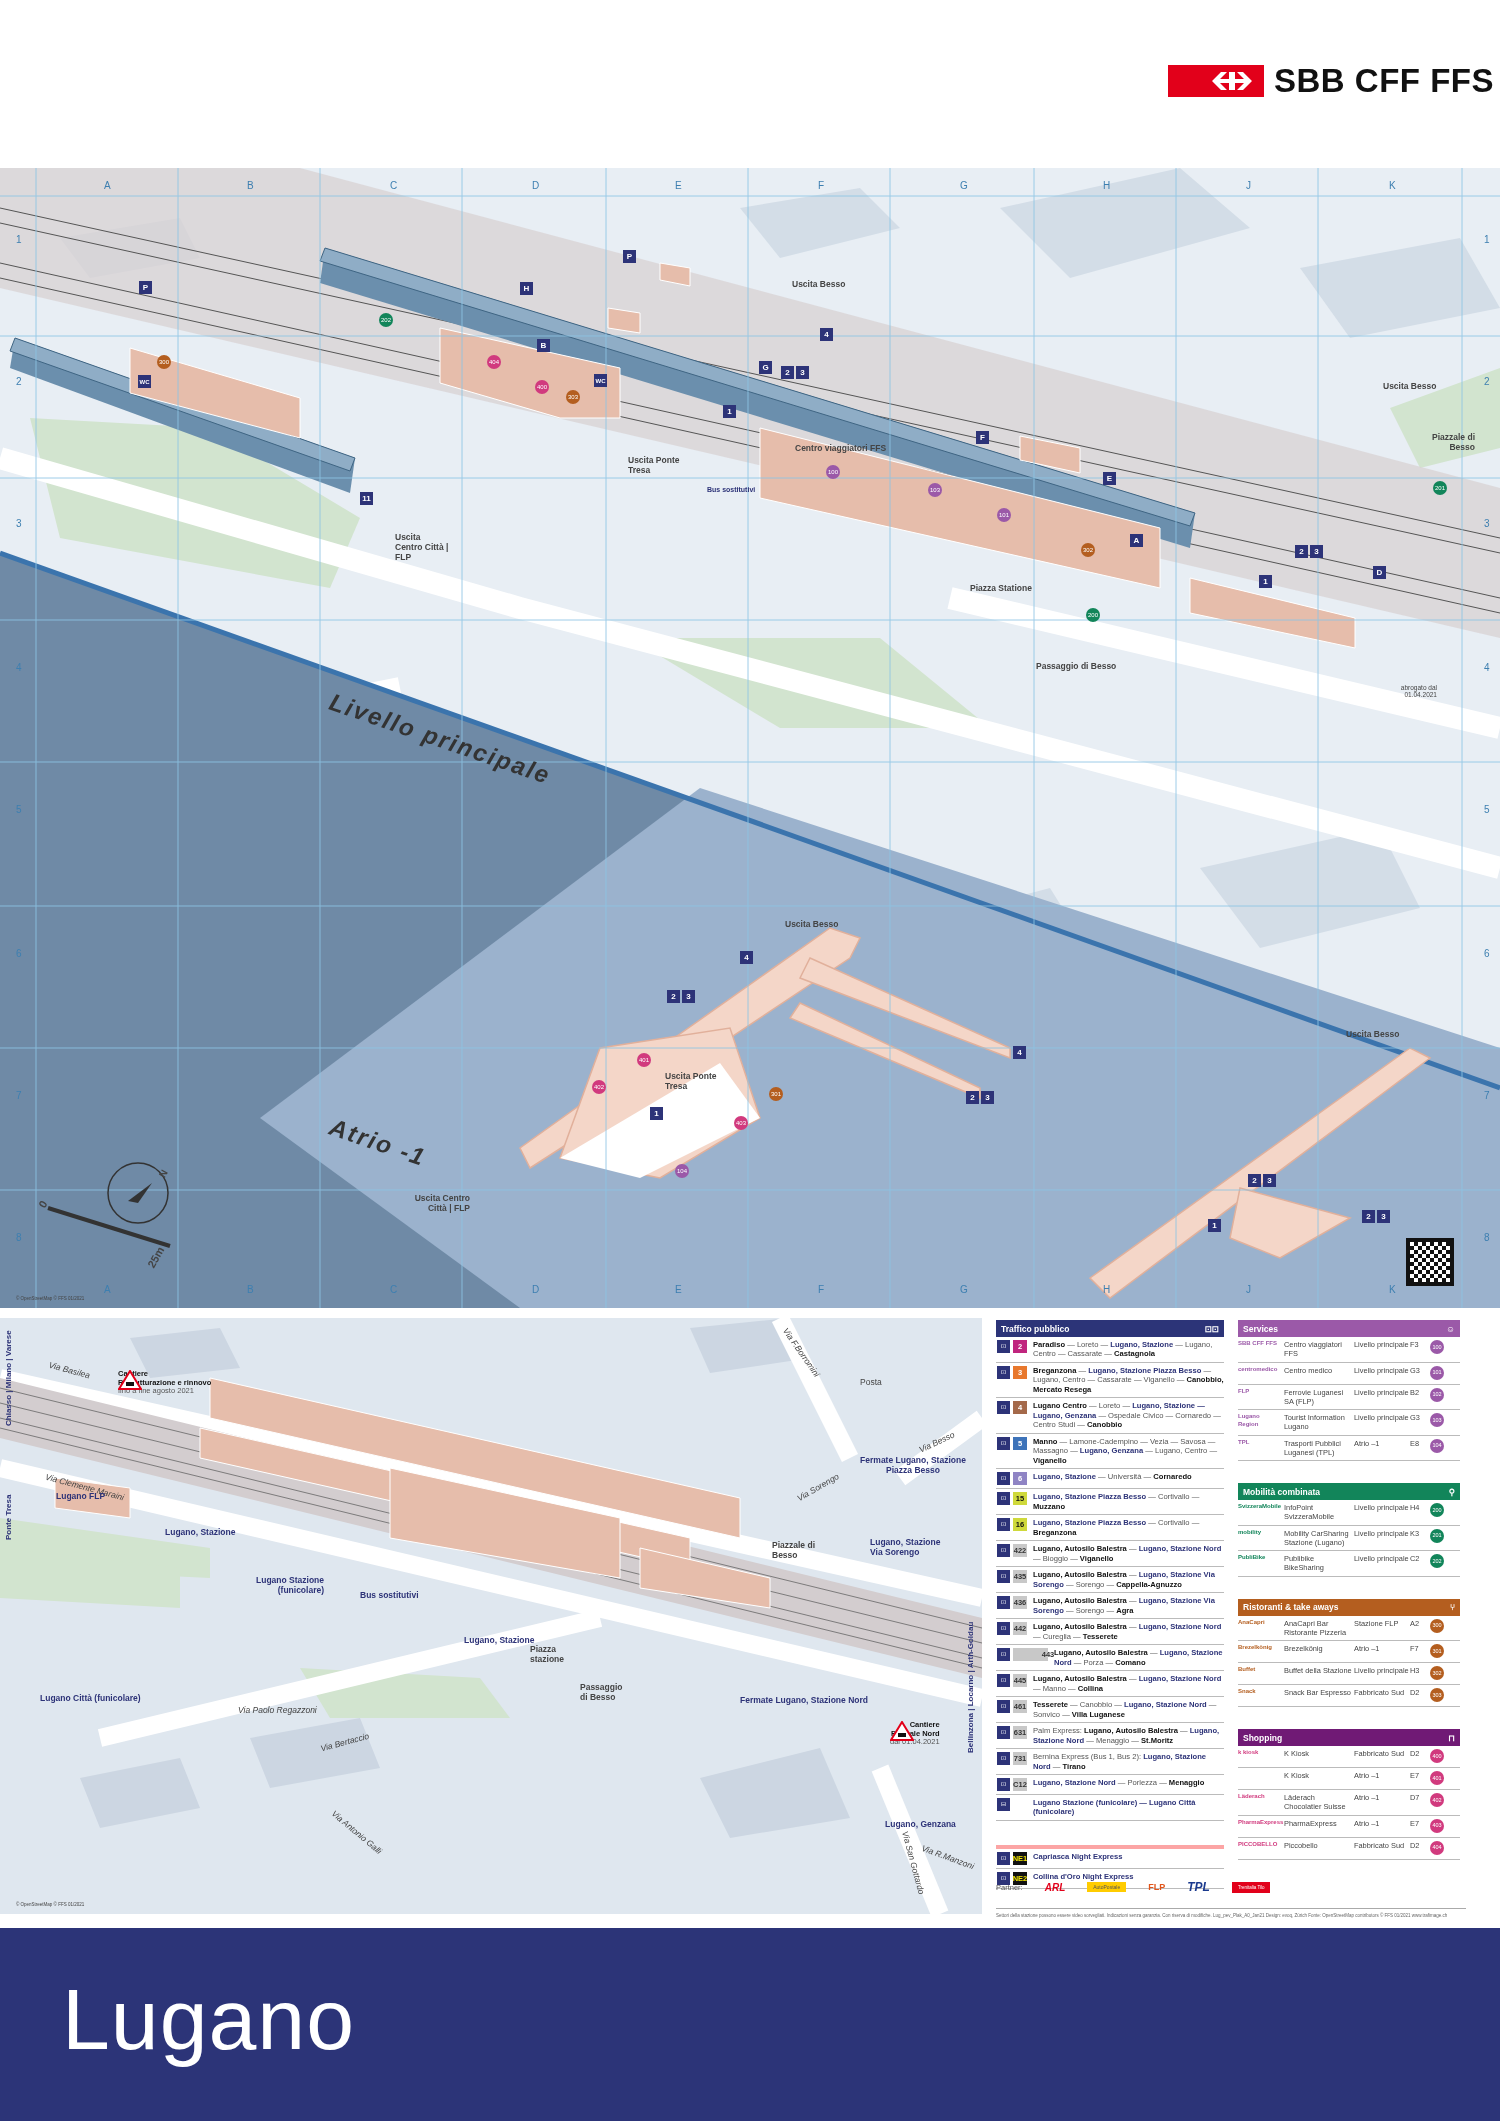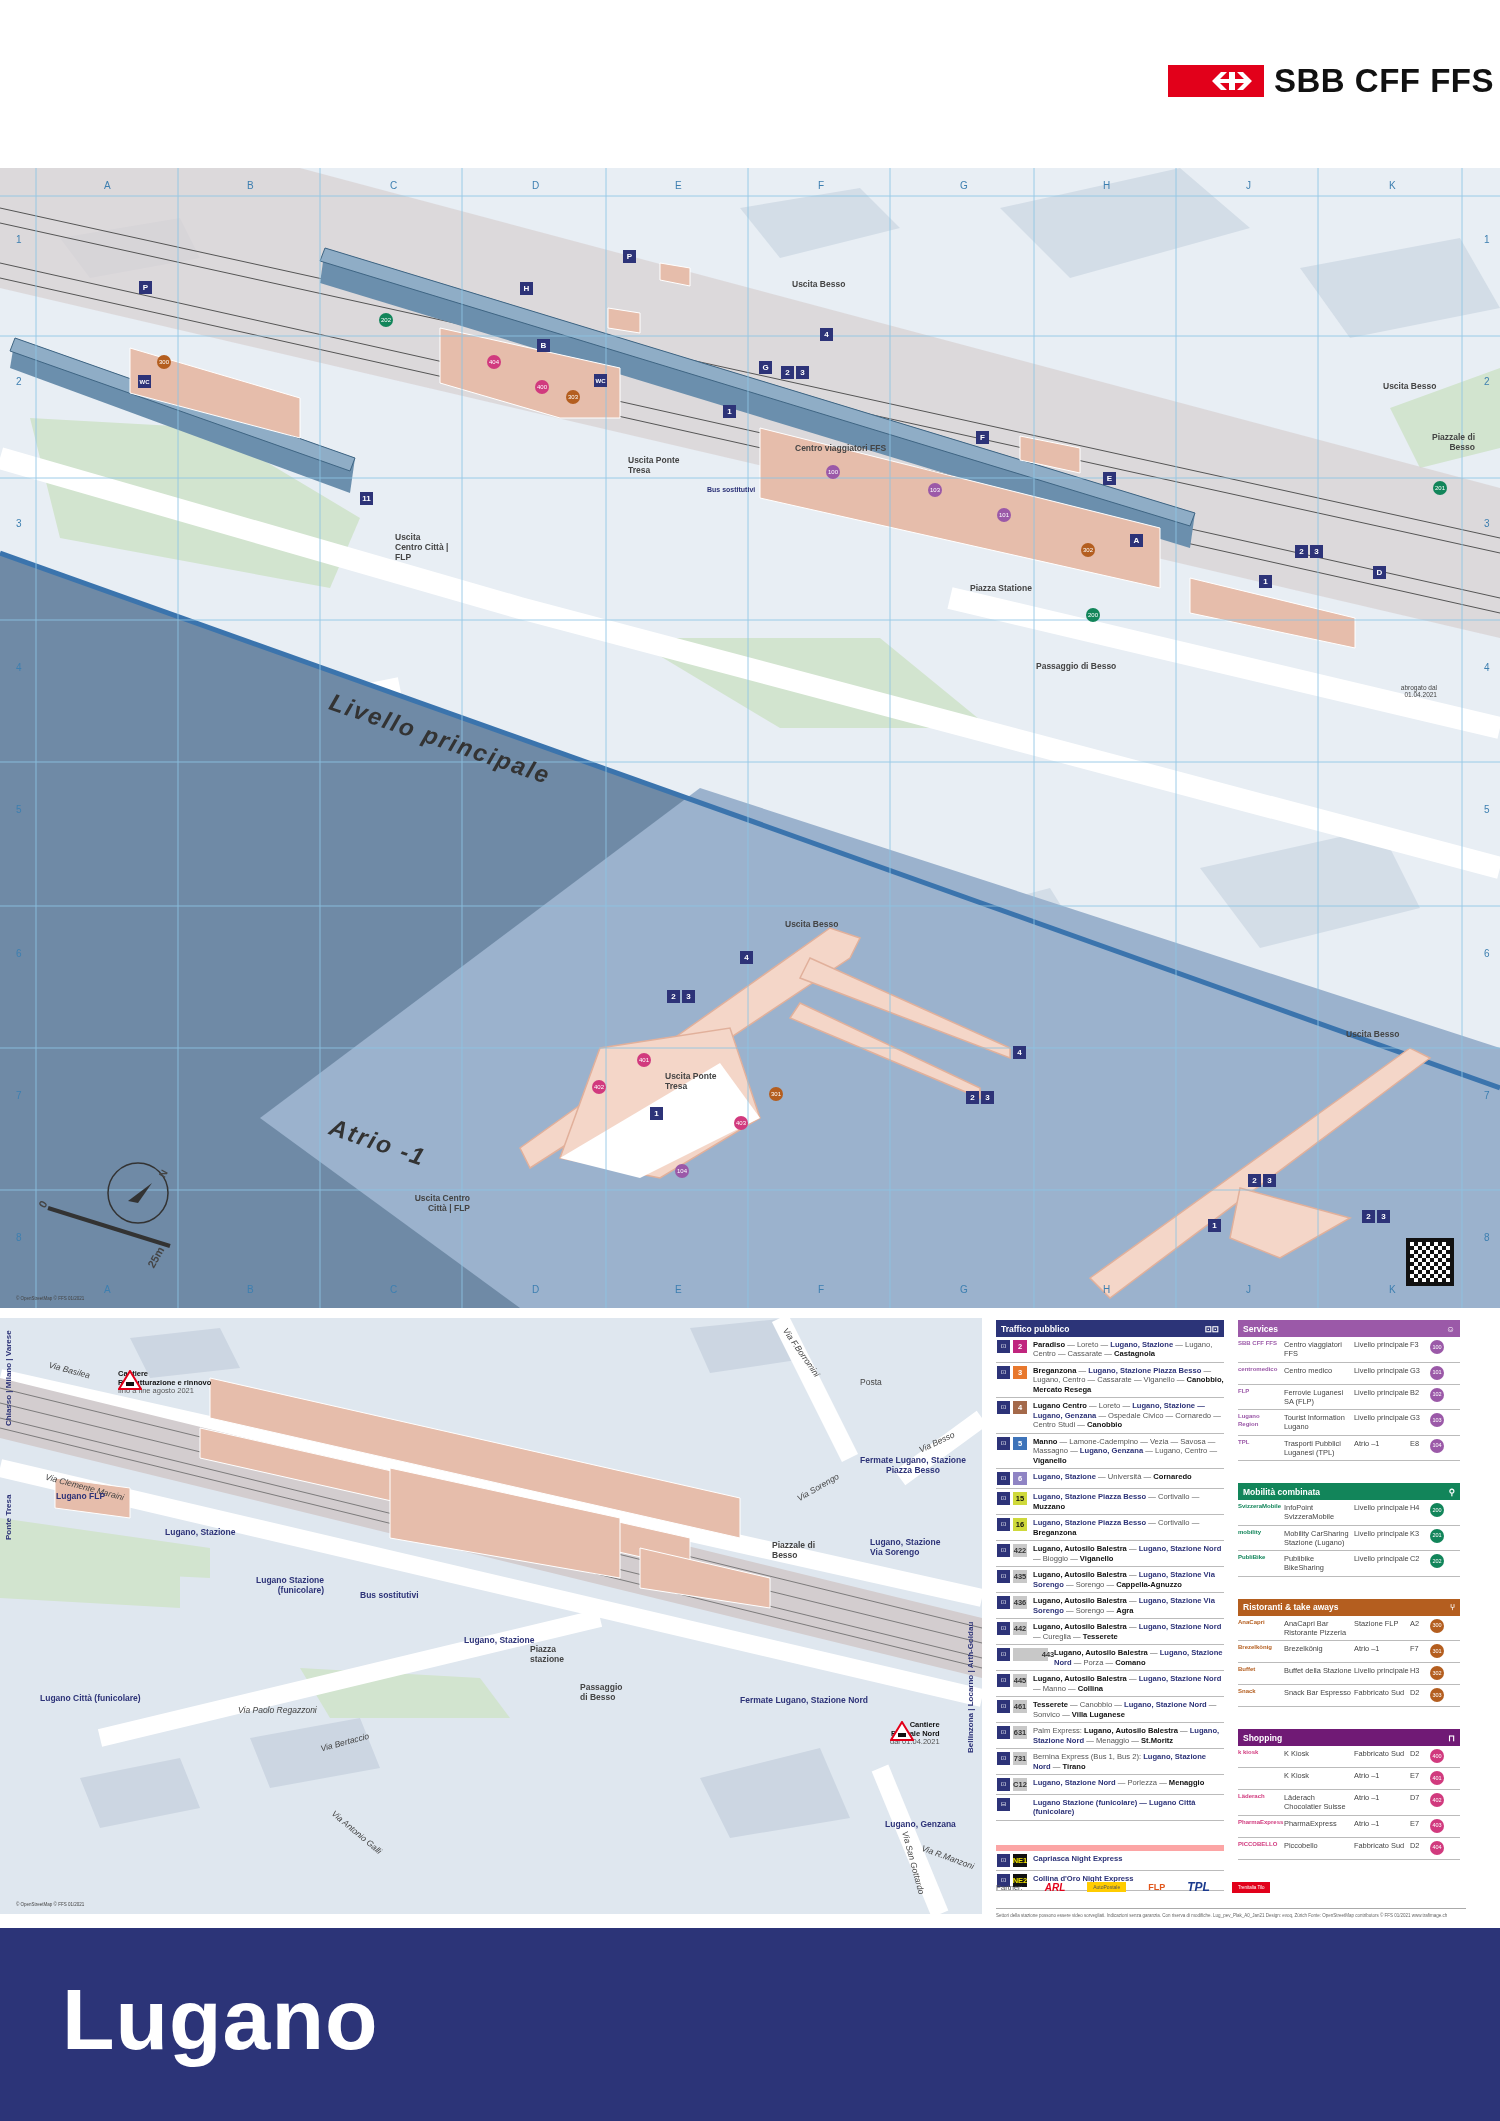--- a/index.html
+++ b/index.html
@@ -31,21 +31,21 @@
 .row .txt .bl{color:#2d3378;font-weight:700}
 .srow{display:flex;border-bottom:1px solid #bbb;font-size:7.4px;line-height:1.25;min-height:22px;padding:3px 0;align-items:flex-start;color:#444}
 .srow .logo{width:42px;flex:none;font-size:6px;font-weight:700;margin-right:4px}
 .srow .nm{width:70px;flex:none}
 .srow .lv{width:56px;flex:none}
 .srow .gd{width:20px;flex:none}
 .srow .num{width:14px;height:14px;border-radius:50%;color:#fff;font-size:5.5px;display:flex;align-items:center;justify-content:center;flex:none}
 .partners{position:absolute;left:0;top:560px;width:470px;font-size:7.5px;color:#555;display:flex;align-items:center;gap:22px}
 .footnote{position:absolute;left:0;top:588px;width:470px;border-top:1px solid #aaa;padding-top:4px;font-size:4.5px;color:#666}
 .footer{position:absolute;left:0;top:1928px;width:1500px;height:193px;background:#2c3478}
-.footer-title{position:absolute;left:62px;top:42px;color:#fff;font-weight:700;font-size:86px;letter-spacing:1px}
+.footer-title{position:absolute;left:62px;top:42px;color:#fff;font-weight:400;font-size:86px;letter-spacing:1px}
 </style>
 </head>
 <body>
 
 <div id="root">
 
   <div class="header">
     <div class="sbb-logo">
       <div class="sbb-flag">
         <svg width="44" height="24" viewBox="0 0 44 24">
@@ -450,21 +450,21 @@
             <span class="ln" style="background: rgb(200, 200, 200); color: rgb(51, 51, 51);">C12</span>
             <span class="txt"><span class="bl">Lugano, Stazione Nord</span> — Porlezza — <b>Menaggio</b></span>
           </div>
           <div class="row">
             <span class="bi">⊟</span>
             <span class="ln" style="background: transparent; color: rgb(51, 51, 51);"></span>
             <span class="txt"><span class="bl">Lugano Stazione (funicolare) — Lugano Città (funicolare)</span></span>
           </div>
         </div>
       <div style="height:24px"></div>
-      <div id="pt-night" style="border-top:6px solid #fca5a5">
+      <div id="pt-night" style="border-top:4px solid #fca5a5">
           <div class="row">
             <span class="bi">⊡</span>
             <span class="ln" style="background: rgb(17, 17, 17); color: rgb(240, 228, 0);">NE1</span>
             <span class="txt"><span class="bl">Capriasca Night Express</span></span>
           </div>
           <div class="row">
             <span class="bi">⊡</span>
             <span class="ln" style="background: rgb(17, 17, 17); color: rgb(240, 228, 0);">NE2</span>
             <span class="txt"><span class="bl">Collina d'Oro Night Express</span></span>
           </div>

